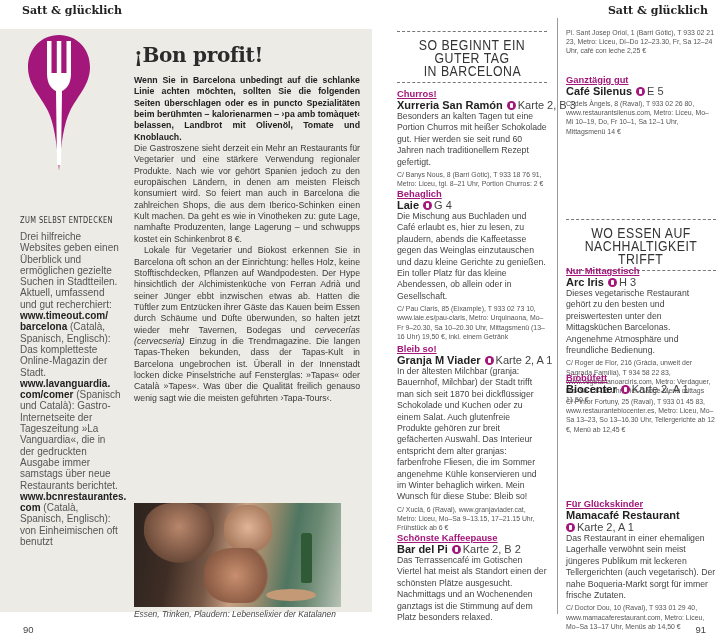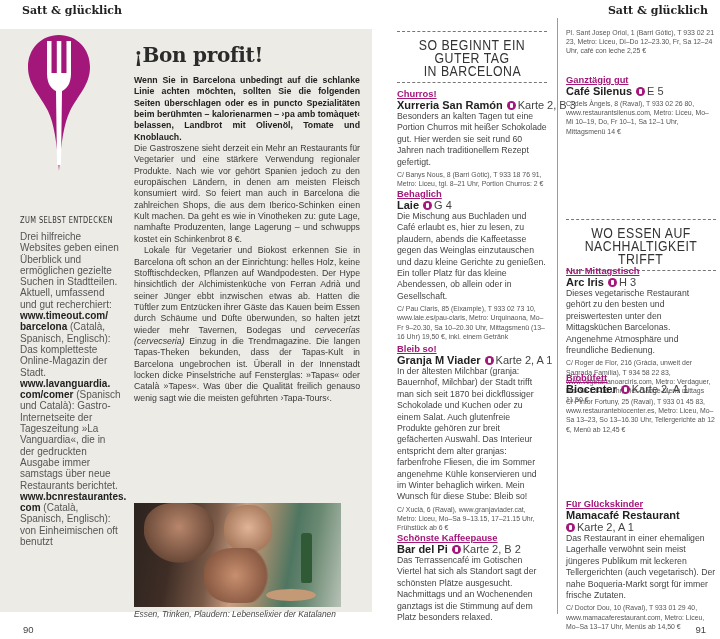--- a/index.html
+++ b/index.html
@@ -117,21 +117,21 @@
 <div class="entry" style="left:397px; top:343px; width:150px;">
   <div class="cat">Bleib so!</div>
   <div class="name-line"><b>Granja M Viader</b><span class="pin-dot"></span><span class="mapref">Karte 2, A 1</span></div>
   <div class="desc">In der ältesten Milchbar (granja: Bauernhof, Milchbar) der Stadt trifft man sich seit 1870 bei dickflüssiger Schokolade und Kuchen oder zu einem Salat. Auch glutenfreie Produkte gehören zur breit gefächerten Auswahl. Das Interieur entspricht dem alter granjas: farbenfrohe Fliesen, die im Sommer angenehme Kühle konservieren und im Winter behaglich wirken. Mein Wunsch für diese Stube: Bleib so!</div>
   <div class="info">C/ Xuclà, 6 (Raval), www.granjaviader.cat, Metro: Liceu, Mo–Sa 9–13.15, 17–21.15 Uhr, Frühstück ab 6 €</div>
 </div>
 
 <div class="entry" style="left:397px; top:532px; width:150px;">
   <div class="cat">Schönste Kaffeepause</div>
   <div class="name-line"><b>Bar del Pi</b><span class="pin-dot"></span><span class="mapref">Karte 2, B 2</span></div>
-  <div class="desc">Das Terrassencafé im Gotischen Viertel hat sich als Standort sagt der schönsten Plätze ausgesucht. Nachmittags und an Wochenenden ganztags ist die Stimmung auf dem Platz besonders relaxed.</div>
+  <div class="desc">Das Terrassencafé im Gotischen Viertel hat meist als Standort einen der schönsten Plätze ausgesucht. Nachmittags und an Wochenenden ganztags ist die Stimmung auf dem Platz besonders relaxed.</div>
 </div>
 
 <div class="entry" style="left:566px; top:26px; width:150px;">
   <div class="info">Pl. Sant Josep Oriol, 1 (Barri Gòtic), T 933 02 21 23, Metro: Liceu, Di–Do 12–23.30, Fr, Sa 12–24 Uhr, café con leche 2,25 €</div>
 </div>
 
 <div class="entry" style="left:566px; top:74px; width:150px;">
   <div class="cat">Ganztägig gut</div>
   <div class="name-line"><b>Café Silenus</b><span class="pin-dot"></span><span class="mapref">E 5</span></div>
   <div class="info">C/ dels Àngels, 8 (Raval), T 933 02 26 80, www.restaurantsilenus.com, Metro: Liceu, Mo–Mi 10–19, Do, Fr 10–1, Sa 12–1 Uhr, Mittagsmenü 14 €</div>

